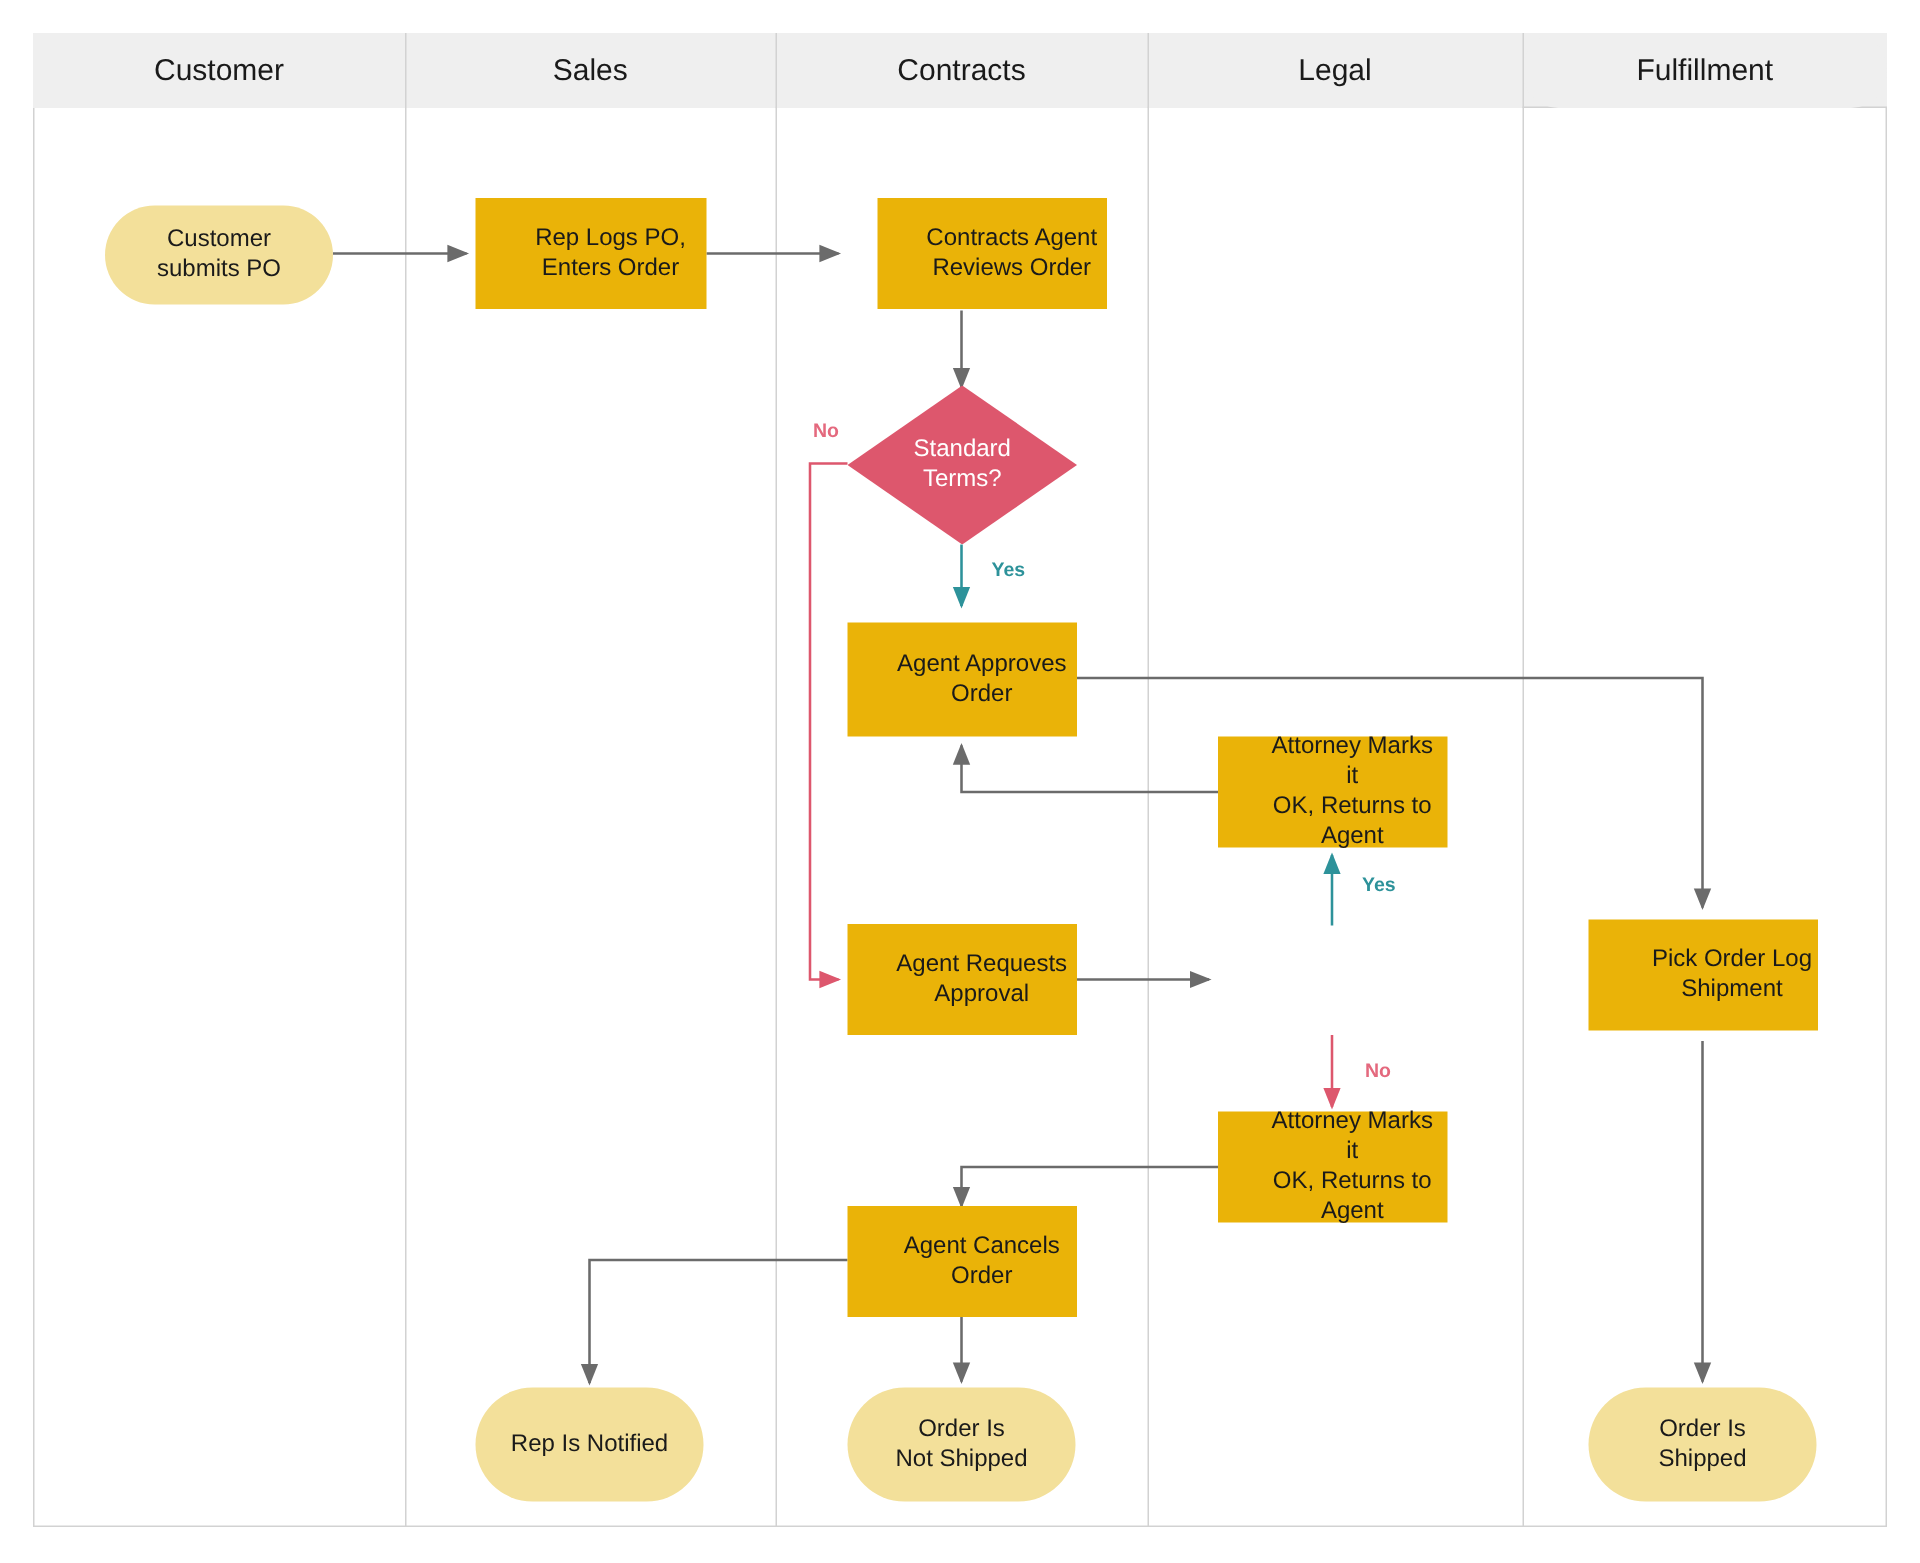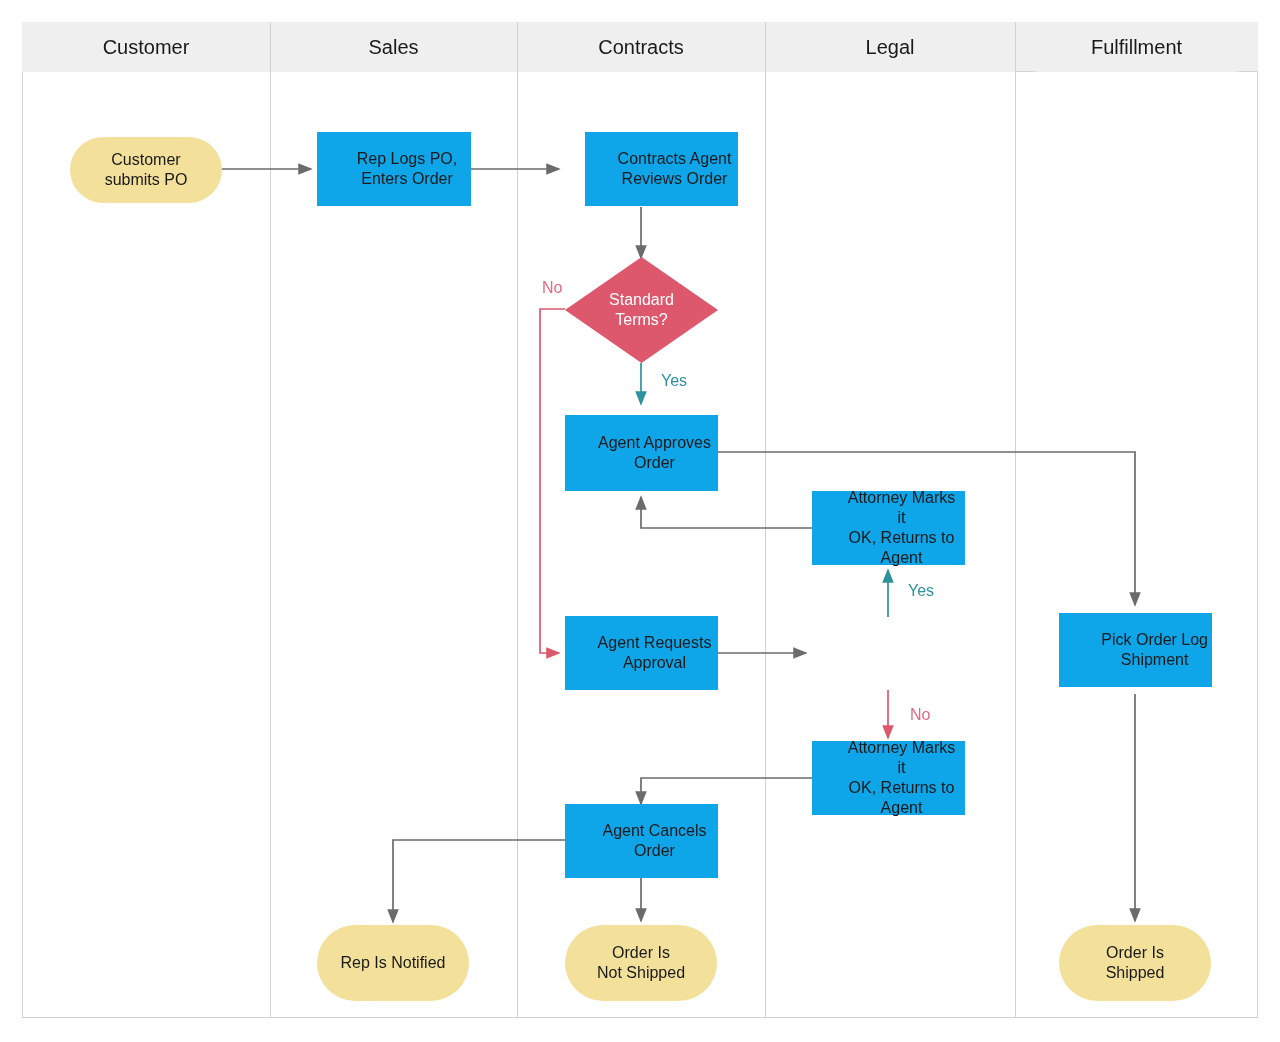--- a/index.html
+++ b/index.html
@@ -69,21 +69,21 @@
     line-height: 20px;
     color: #1a1a1a;
     z-index: 5;
   }
   .node .label { display: block; padding: 0 4px; }
   .node-terminator {
     background: #f3e09a;
     border-radius: 46px;
   }
   .node-process {
-    background: #0ea5e9;
+    background: #eab308;
     padding-left: 26px;
   }
   .node-decision {
     background: transparent;
     color: #ffffff;
   }
   .node-decision .diamond-bg {
     position: absolute;
     left: 0; top: 0;
     width: 100%; height: 100%;
@@ -92,23 +92,24 @@
     z-index: 0;
   }
   .node-decision .label {
     position: relative;
     z-index: 1;
     color: #ffffff;
   }
   
   .edge-label {
     position: absolute;
-    font-size: 16px;
+    font-size: 13px;
     z-index: 6;
     white-space: nowrap;
+    font-weight: bold;
   }
   .edge-label.yes { color: #2d929a; }
   .edge-label.no  { color: #e4697e; }
   svg.edges {
     position: absolute;
     left: 0; top: 0;
     width: 1280px; height: 1042px;
     z-index: 2;
     pointer-events: none;
   }

